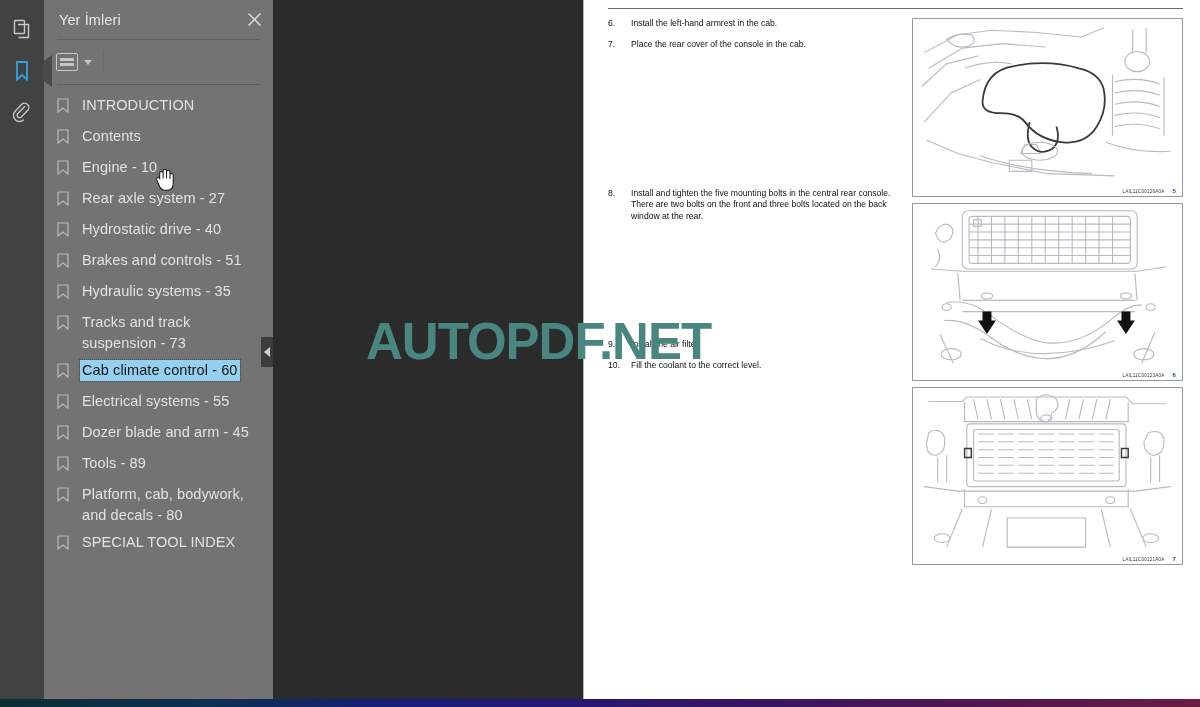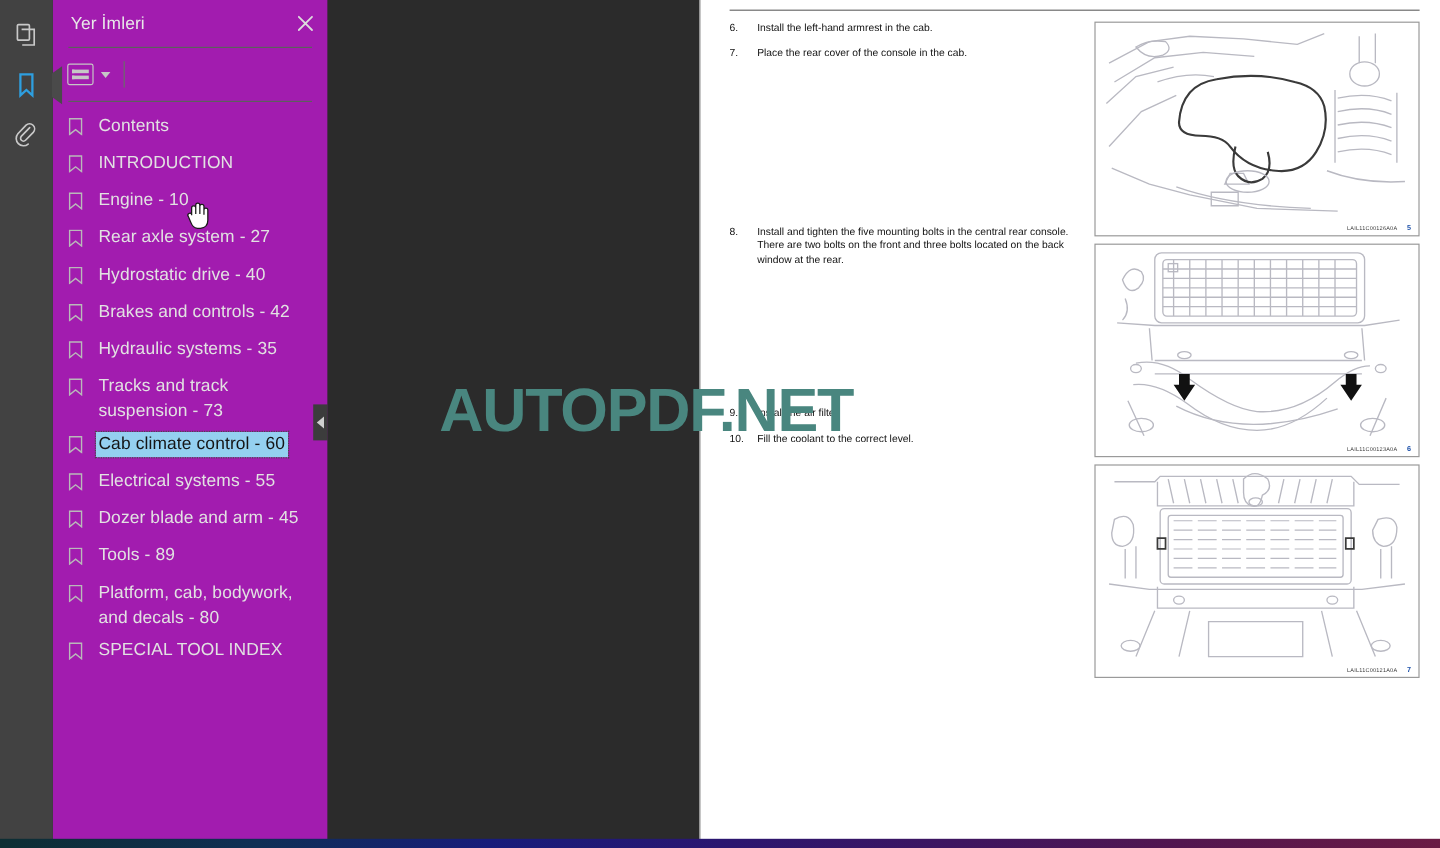--- a/index.html
+++ b/index.html
@@ -41,21 +41,21 @@
     align-items: center;
     justify-content: center;
     position: relative;
   }
   .rail-btn svg { display: block; }
 
   
   .panel {
     width: 229px;
     flex: 0 0 229px;
-    background: #a21caf;
+    background: #737373;
     position: relative;
     display: flex;
     flex-direction: column;
     box-sizing: border-box;
   }
   .panel-header {
     height: 39px;
     display: flex;
     align-items: center;
     padding: 0 6px 0 15px;
@@ -354,38 +354,38 @@
     <div class="hline"></div>
 
     <div class="bm-list">
 
       <div class="bm-item">
         <span class="bm-icon">
           <svg width="12" height="15" viewBox="0 0 12 15">
               <path d="M1 1 H11 V14 L6 10 L1 14 Z" fill="none" stroke="#b9b9b9" stroke-width="1.2"></path>
             </svg>
         </span>
+        <span class="bm-label">INTRODUCTION</span>
+      </div>
+
+      <div class="bm-item">
+        <span class="bm-icon">
+          <svg width="12" height="15" viewBox="0 0 12 15">
+              <path d="M1 1 H11 V14 L6 10 L1 14 Z" fill="none" stroke="#b9b9b9" stroke-width="1.2"></path>
+            </svg>
+        </span>
         <span class="bm-label">Contents</span>
       </div>
 
       <div class="bm-item">
         <span class="bm-icon">
           <svg width="12" height="15" viewBox="0 0 12 15">
               <path d="M1 1 H11 V14 L6 10 L1 14 Z" fill="none" stroke="#b9b9b9" stroke-width="1.2"></path>
             </svg>
         </span>
-        <span class="bm-label">INTRODUCTION</span>
-      </div>
-
-      <div class="bm-item">
-        <span class="bm-icon">
-          <svg width="12" height="15" viewBox="0 0 12 15">
-              <path d="M1 1 H11 V14 L6 10 L1 14 Z" fill="none" stroke="#b9b9b9" stroke-width="1.2"></path>
-            </svg>
-        </span>
         <span class="bm-label">Engine - 10</span>
       </div>
 
       <div class="bm-item">
         <span class="bm-icon">
           <svg width="12" height="15" viewBox="0 0 12 15">
               <path d="M1 1 H11 V14 L6 10 L1 14 Z" fill="none" stroke="#b9b9b9" stroke-width="1.2"></path>
             </svg>
         </span>
         <span class="bm-label">Rear axle system - 27</span>
@@ -399,21 +399,21 @@
         </span>
         <span class="bm-label">Hydrostatic drive - 40</span>
       </div>
 
       <div class="bm-item">
         <span class="bm-icon">
           <svg width="12" height="15" viewBox="0 0 12 15">
               <path d="M1 1 H11 V14 L6 10 L1 14 Z" fill="none" stroke="#b9b9b9" stroke-width="1.2"></path>
             </svg>
         </span>
-        <span class="bm-label">Brakes and controls - 42</span>
+        <span class="bm-label">Brakes and controls - 51</span>
       </div>
 
       <div class="bm-item">
         <span class="bm-icon">
           <svg width="12" height="15" viewBox="0 0 12 15">
               <path d="M1 1 H11 V14 L6 10 L1 14 Z" fill="none" stroke="#b9b9b9" stroke-width="1.2"></path>
             </svg>
         </span>
         <span class="bm-label">Hydraulic systems - 35</span>
       </div>

